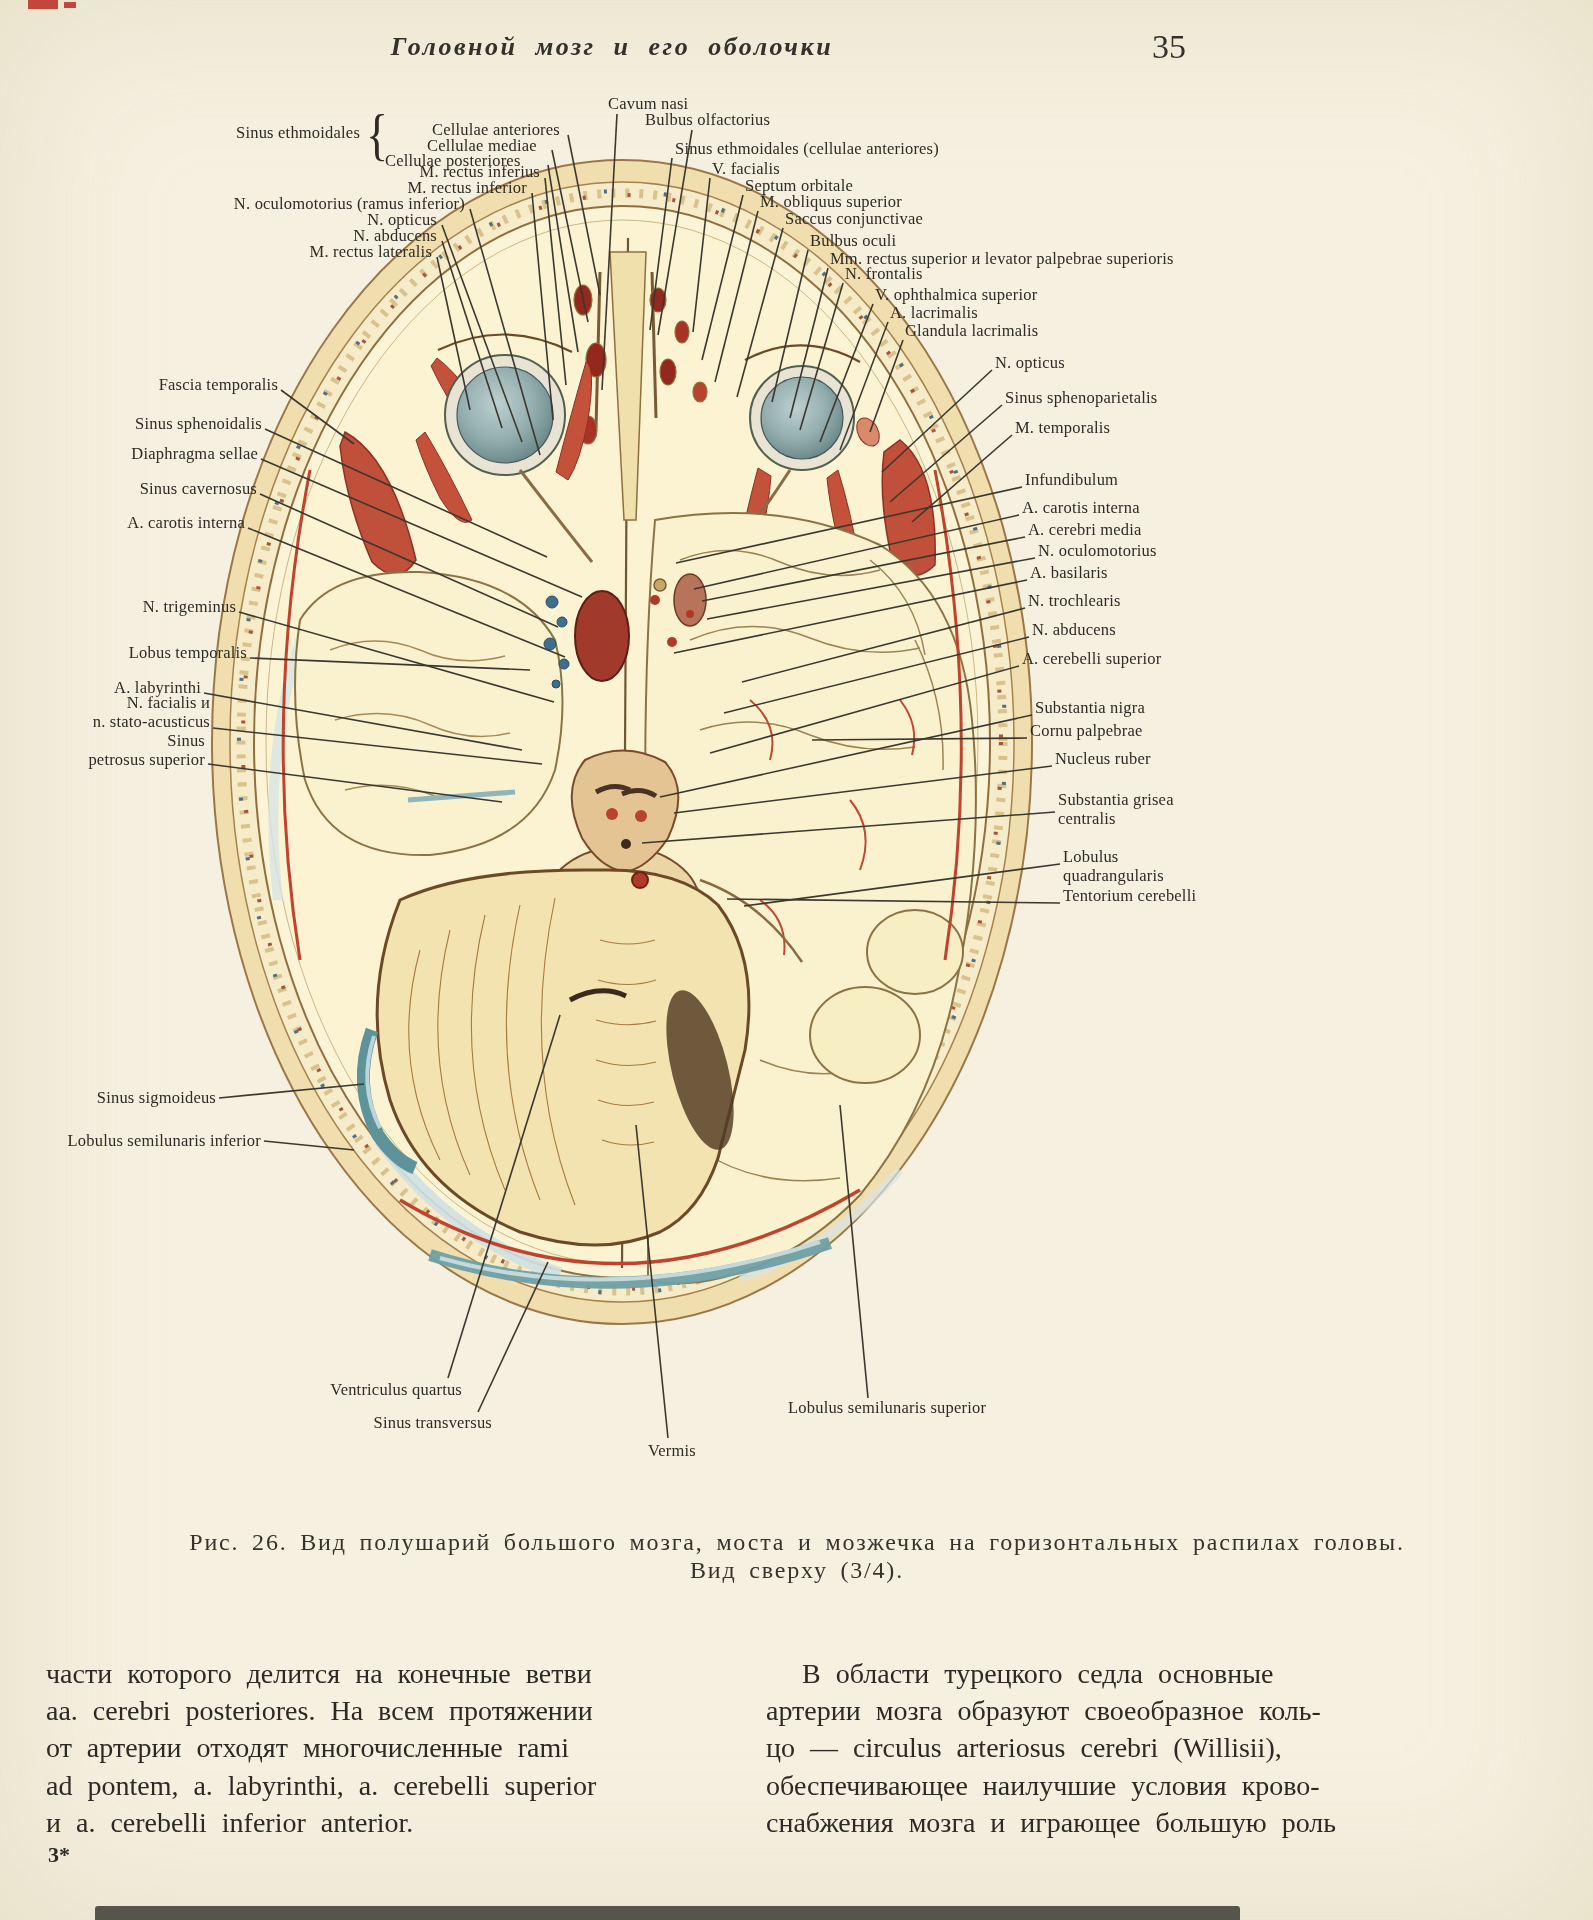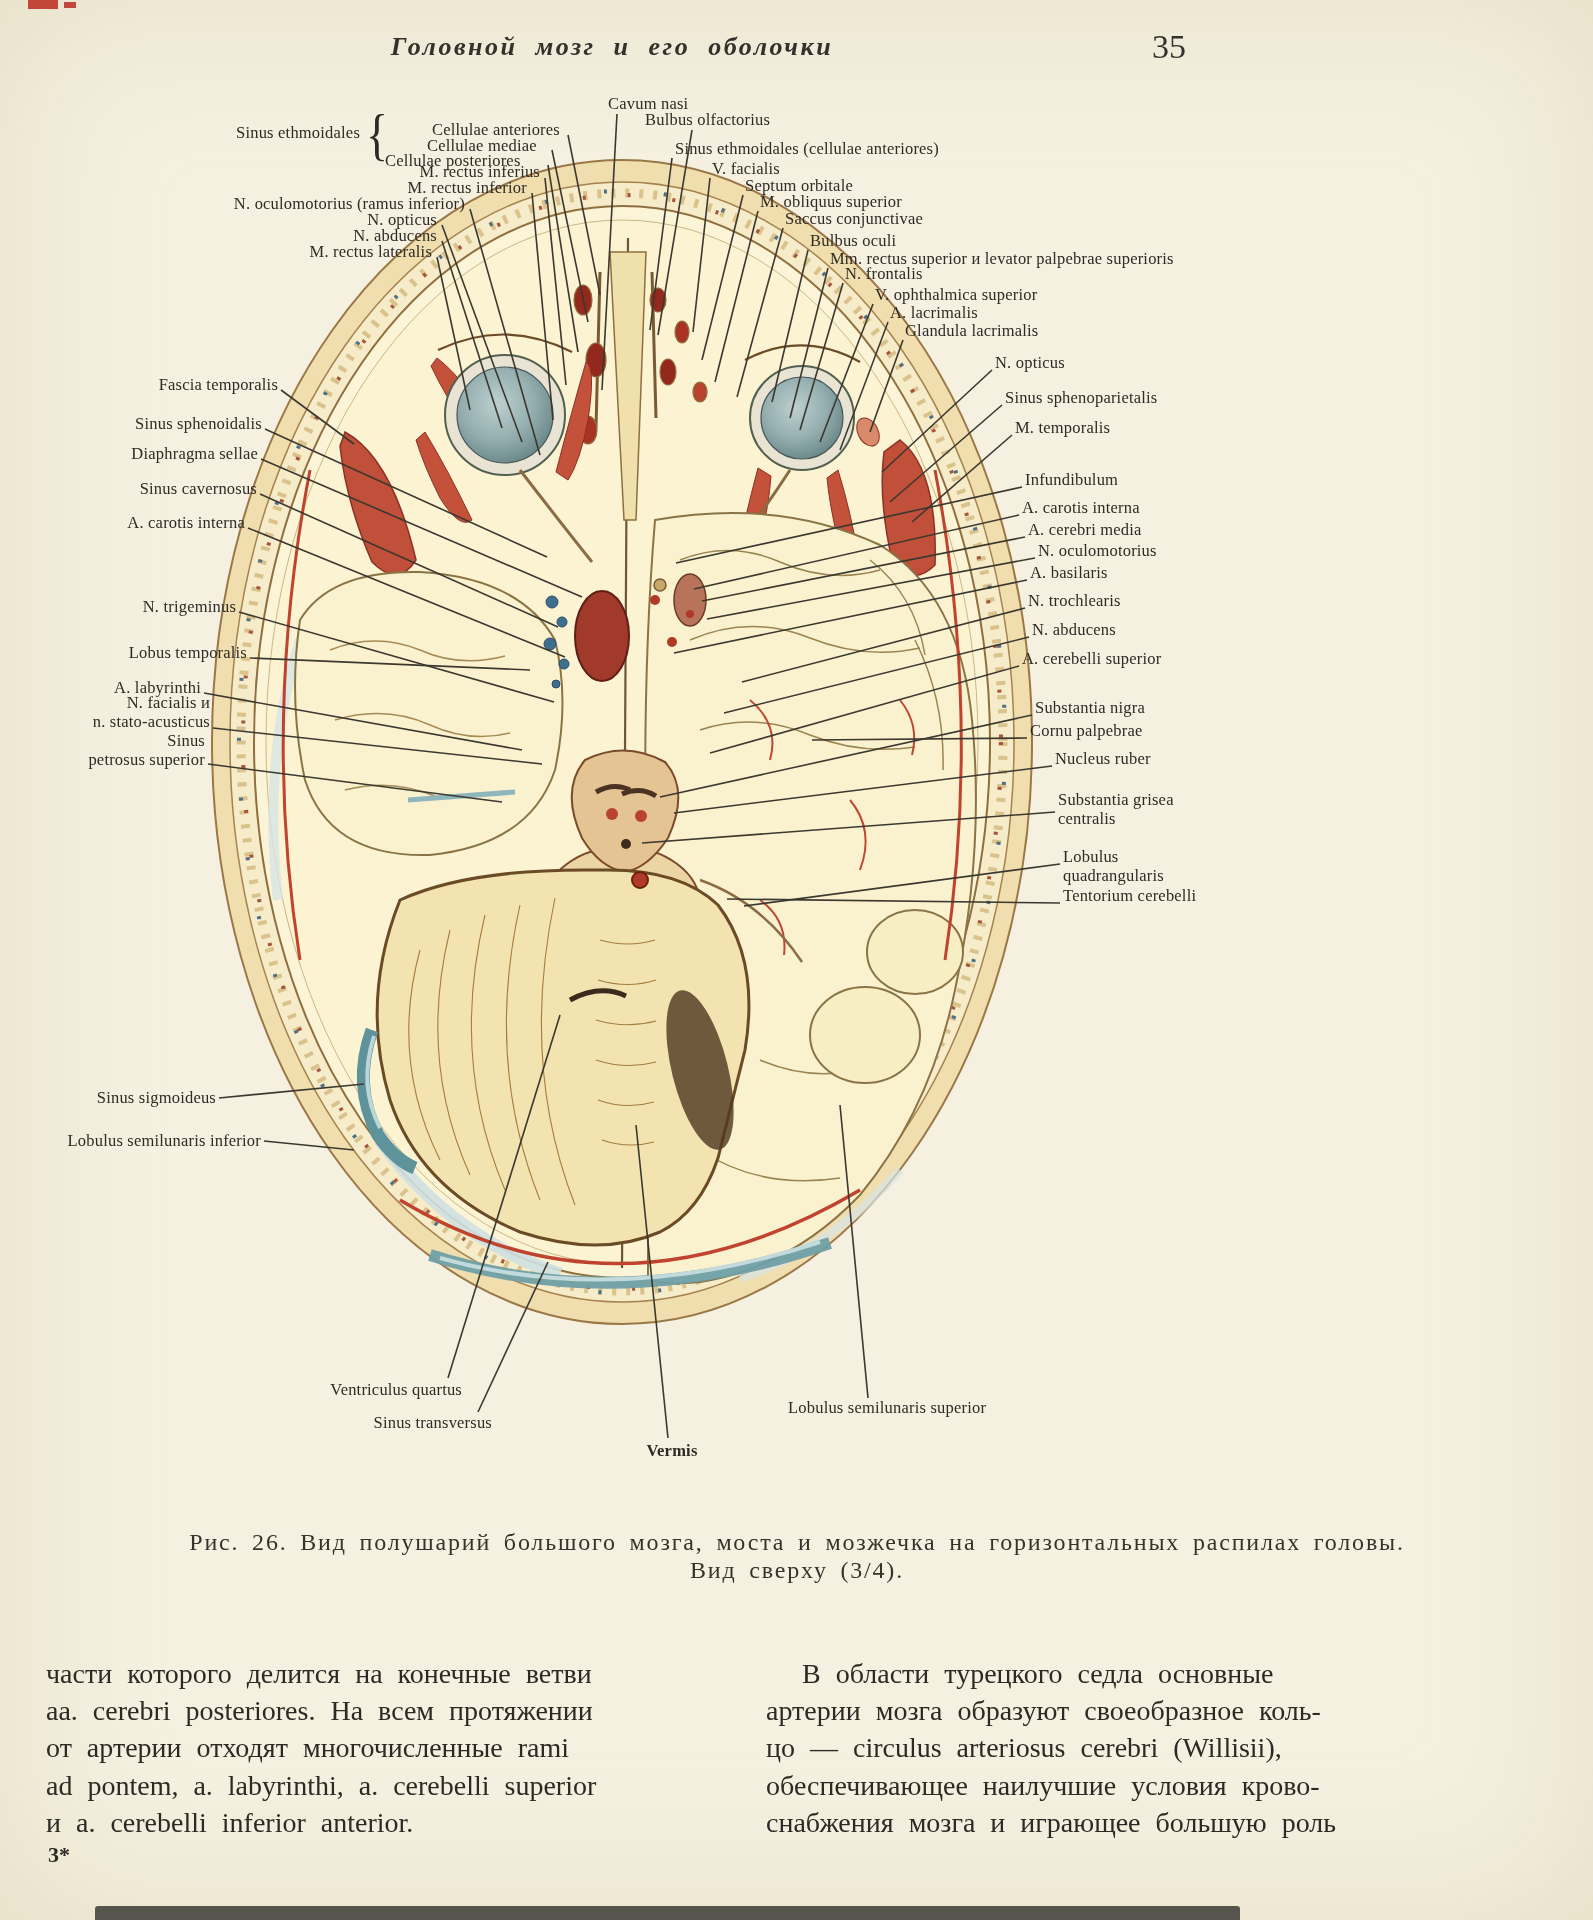--- a/index.html
+++ b/index.html
@@ -18,21 +18,21 @@
   .page-number {
     position:absolute; left:1152px; top:47px; transform:translate(0,-50%);
     font-size:34px; color:#33312b;
   }
   .lbl {
     position:absolute; font-size:16.5px; line-height:1.14;
     white-space:pre-line; color:#2d2b25; letter-spacing:.2px;
   }
   .lbl-r { transform:translate(-100%,-50%); text-align:right; }
   .lbl-l { transform:translate(0,-50%); text-align:left; }
-  .lbl-c { transform:translate(-50%,-50%); text-align:center;font-weight:bold; }
+  .lbl-c { transform:translate(-50%,-50%); text-align:center; }
   .brace {
     position:absolute; transform:translate(0,-50%) scaleY(1.25);
     font-size:46px; font-weight:400; color:#2d2b25; line-height:1;
   }
   .art { position:absolute; left:0; top:0; }
   .caption-1, .caption-2 {
     position:absolute; left:797px; transform:translate(-50%,-50%);
     font-size:24px; letter-spacing:1.8px; word-spacing:5px; white-space:nowrap; color:#35332c;
   }
   .caption-1 { top:1542px; }

